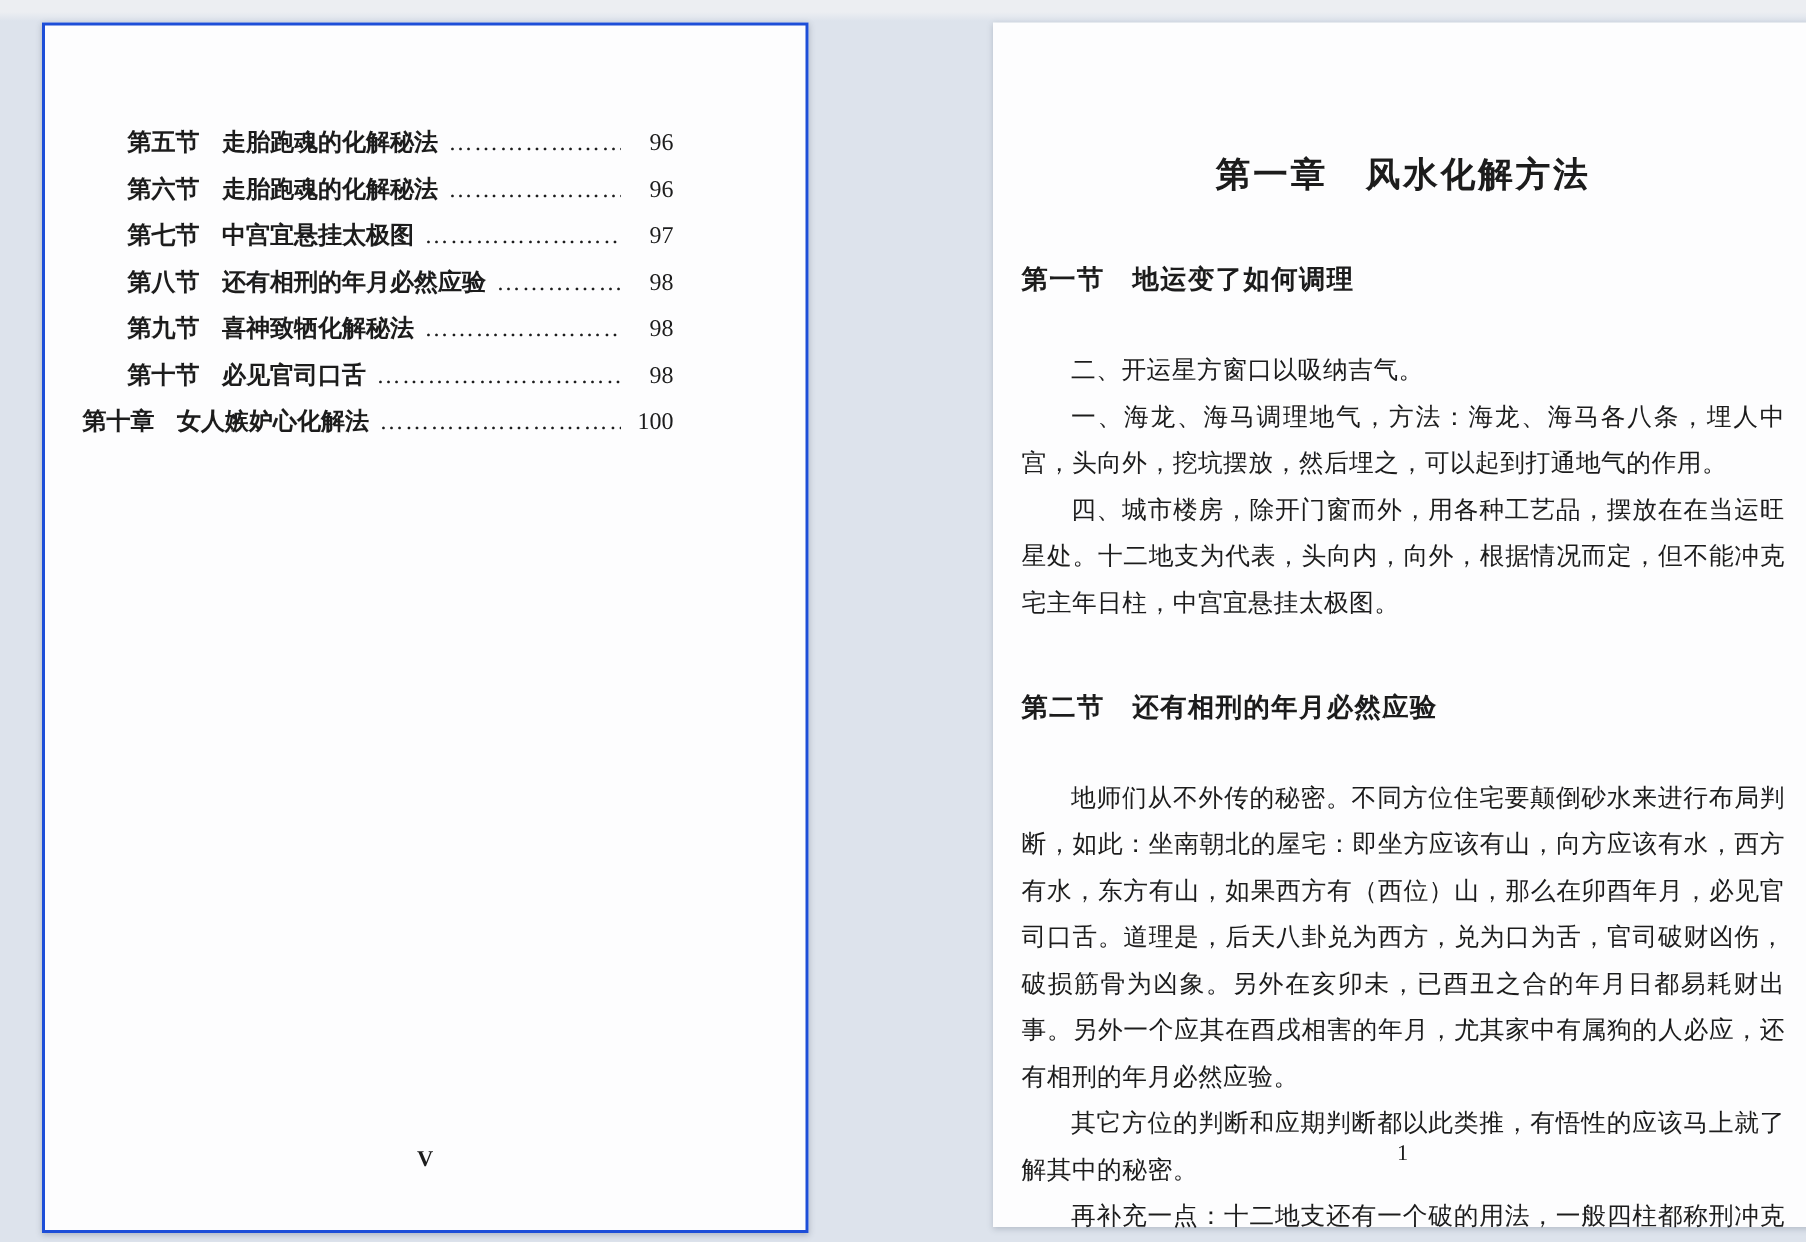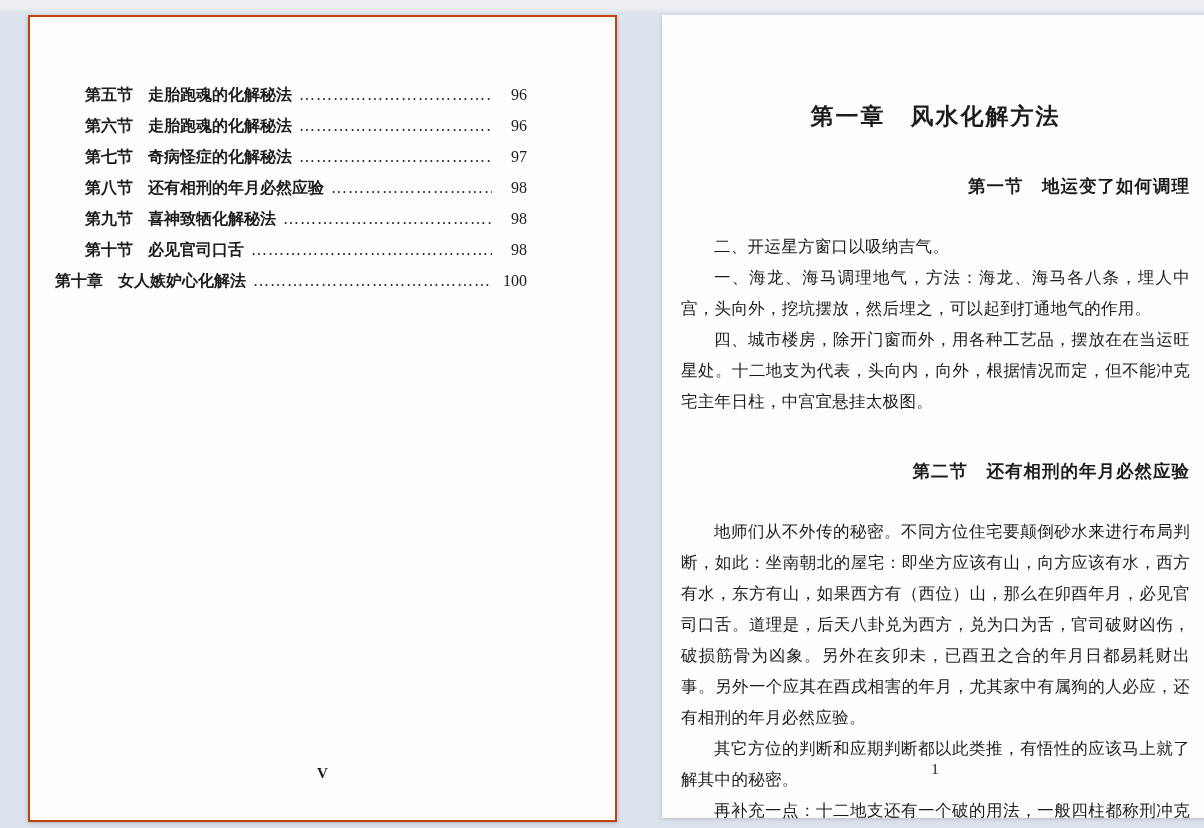--- a/index.html
+++ b/index.html
@@ -10,23 +10,23 @@
     color: #1c1c1c;
     position: relative;
   }
   .page {
     position: absolute;
     top: 15px;
     background: #fdfdfe;
   }
   .left-page {
     left: 28px;
-    width: 589px;
+    width: 511px;
     height: 807px;
-    border: 2px solid #c2410c;
+    border: 2px solid #1d4ed8;
     box-shadow: 0 1px 4px rgba(60,70,90,0.30);
   }
   .right-page {
     left: 662px;
     width: 546px;
     height: 803px;
     box-shadow: 0 1px 4px rgba(60,70,90,0.25);
     padding: 0 18px 0 19px;
   }
   
@@ -70,21 +70,21 @@
   
   .chapter-title {
     padding-top: 86px;
     text-align: center;
     font-size: 23px;
     font-weight: bold;
     letter-spacing: 2px;
   }
   .section-title {
     margin: 42px 0 33px;
-    text-align: right;
+    text-align: left;
     font-size: 17.5px;
     font-weight: bold;
     letter-spacing: 1px;
   }
   .body-para {
     font-size: 16.5px;
     line-height: 31px;
     text-align: justify;
     text-indent: 2em;
     letter-spacing: 0.3px;
@@ -104,21 +104,21 @@
           <span class="toc-page-num">96</span>
         </div>
         <div class="toc-row section">
           <span class="toc-label">第六节</span>
           <span class="toc-title">走胎跑魂的化解秘法</span>
           <span class="toc-leader">…………………………………………………………………………………………………………</span>
           <span class="toc-page-num">96</span>
         </div>
         <div class="toc-row section">
           <span class="toc-label">第七节</span>
-          <span class="toc-title">奇病怪症的化解秘法</span>
+          <span class="toc-title">中宫宜悬挂太极图</span>
           <span class="toc-leader">…………………………………………………………………………………………………………</span>
           <span class="toc-page-num">97</span>
         </div>
         <div class="toc-row section">
           <span class="toc-label">第八节</span>
           <span class="toc-title">还有相刑的年月必然应验</span>
           <span class="toc-leader">…………………………………………………………………………………………………………</span>
           <span class="toc-page-num">98</span>
         </div>
         <div class="toc-row section">

